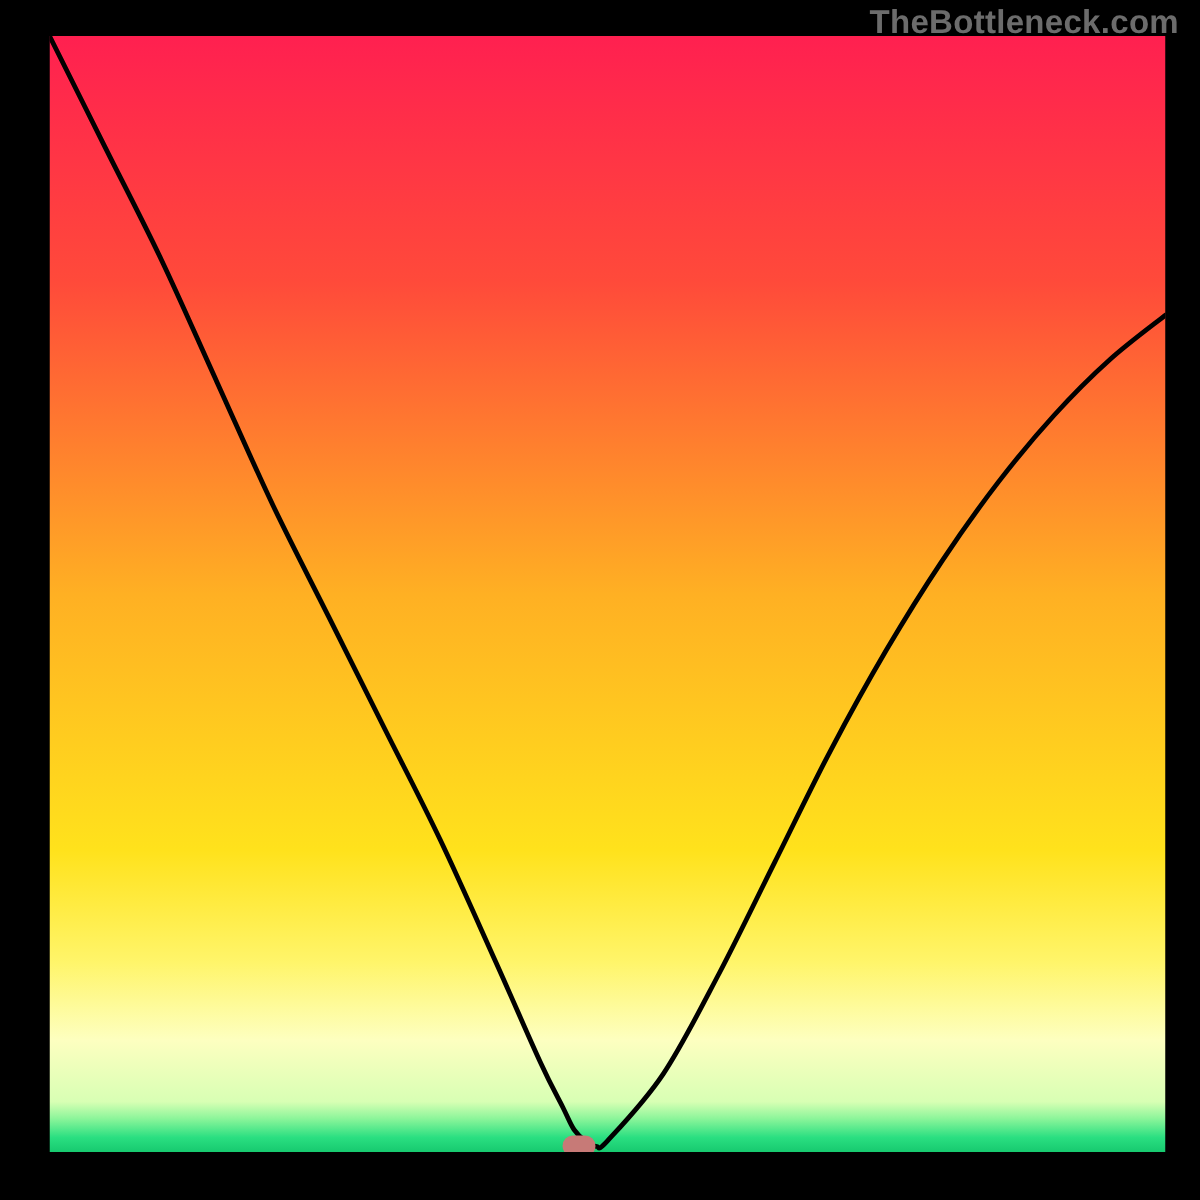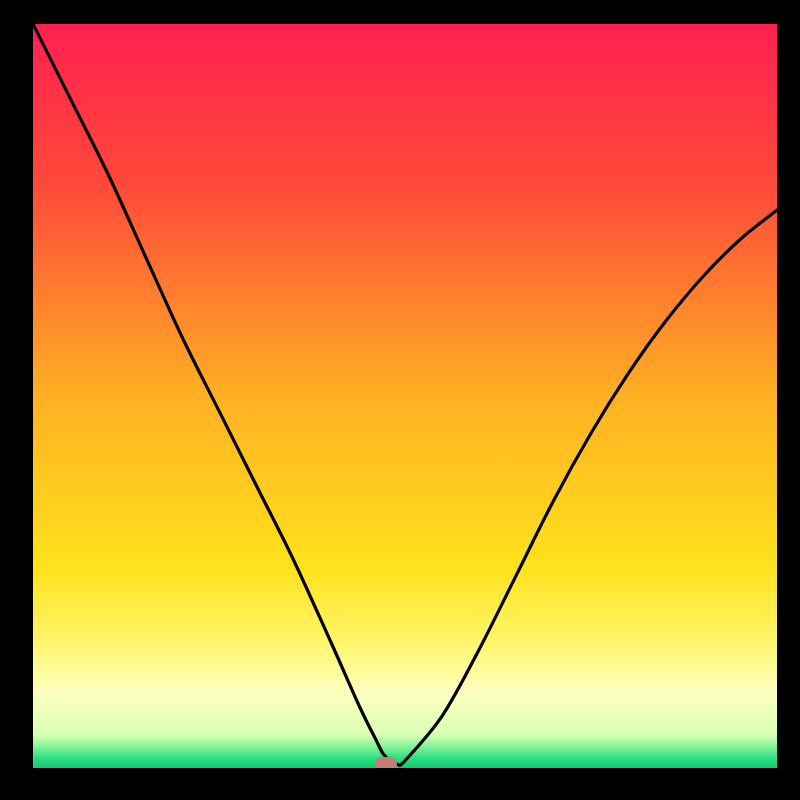--- a/index.html
+++ b/index.html
@@ -53,20 +53,21 @@
     width: 22px;
     height: 14px;
     border-radius: 7px;
     transform: translate(-50%, -50%);
   }
 </style>
 </head>
 <body>
 
 <div class="frame">
+  <div class="watermark">TheBottleneck.com</div>
 
   <div class="plot-area">
     <div class="gradient" style="background: linear-gradient(rgb(255, 32, 80) 0%, rgb(255, 74, 58) 22%, rgb(255, 176, 35) 50%, rgb(255, 226, 28) 73%, rgb(255, 245, 106) 83%, rgb(253, 255, 192) 90%, rgb(216, 255, 180) 95.5%, rgb(140, 245, 154) 97%, rgb(42, 223, 129) 98.7%, rgb(23, 201, 111) 100%);"></div>
 
     <svg class="curve" viewBox="0 0 744 744" preserveAspectRatio="none">
       <path fill="none" stroke-width="3.2" stroke-linecap="round" stroke-linejoin="round" d="M 0.0 0.0 C 6.2 12.4, 24.8 49.6, 37.2 74.4 C 49.6 99.2, 62.0 122.8, 74.4 148.8 C 86.8 174.8, 99.2 203.4, 111.6 230.6 C 124.0 257.9, 136.4 286.4, 148.8 312.5 C 161.2 338.5, 173.6 362.1, 186.0 386.9 C 198.4 411.7, 210.8 436.5, 223.2 461.3 C 235.6 486.1, 248.0 509.6, 260.4 535.7 C 272.8 561.7, 286.4 592.7, 297.6 617.5 C 308.8 642.3, 319.9 668.4, 327.4 684.5 C 334.8 700.6, 338.5 706.8, 342.2 714.2 C 346.0 721.7, 347.2 725.4, 349.7 729.1 C 352.2 732.8, 354.6 734.7, 357.1 736.6 C 359.6 738.4, 362.1 740.3, 364.6 740.3 C 367.0 740.3, 364.6 744.6, 372.0 736.6 C 379.4 728.5, 396.8 710.5, 409.2 691.9 C 421.6 673.3, 434.0 648.5, 446.4 625.0 C 458.8 601.4, 471.2 575.4, 483.6 550.6 C 496.0 525.8, 508.4 499.7, 520.8 476.2 C 533.2 452.6, 545.6 430.3, 558.0 409.2 C 570.4 388.1, 582.8 368.3, 595.2 349.7 C 607.6 331.1, 620.0 313.7, 632.4 297.6 C 644.8 281.5, 657.2 266.6, 669.6 253.0 C 682.0 239.3, 694.4 226.9, 706.8 215.8 C 719.2 204.6, 737.8 191.0, 744.0 186.0" stroke="#000000"></path>
     </svg>
 
     <div class="marker" style="left: 353.4px; top: 740.28px; background: rgb(199, 122, 119);"></div>
   </div>

